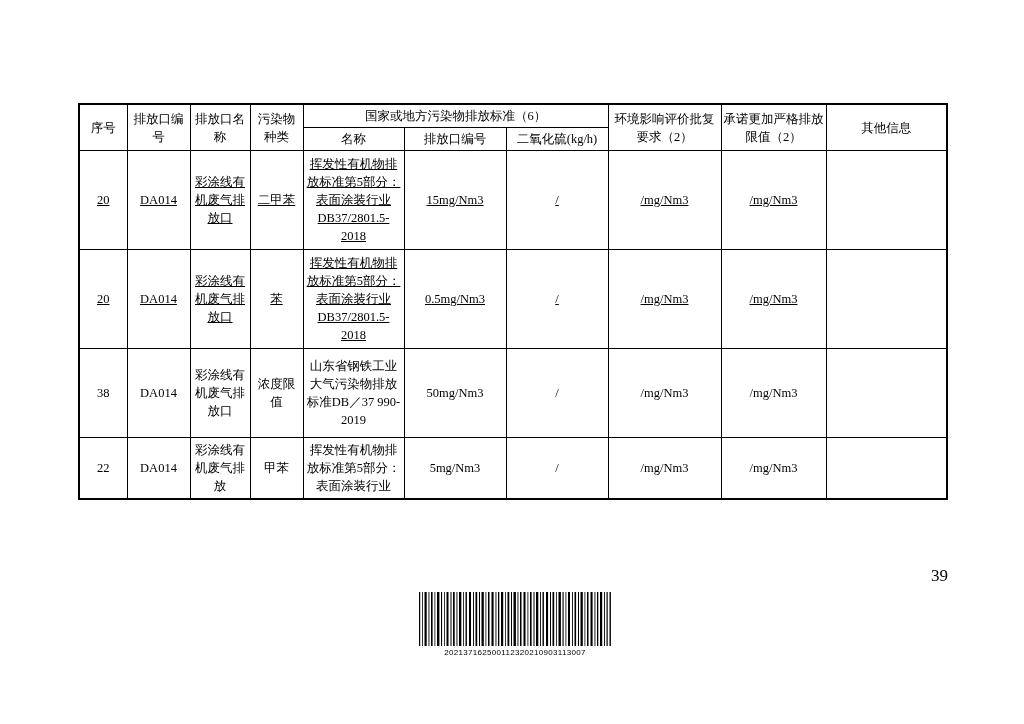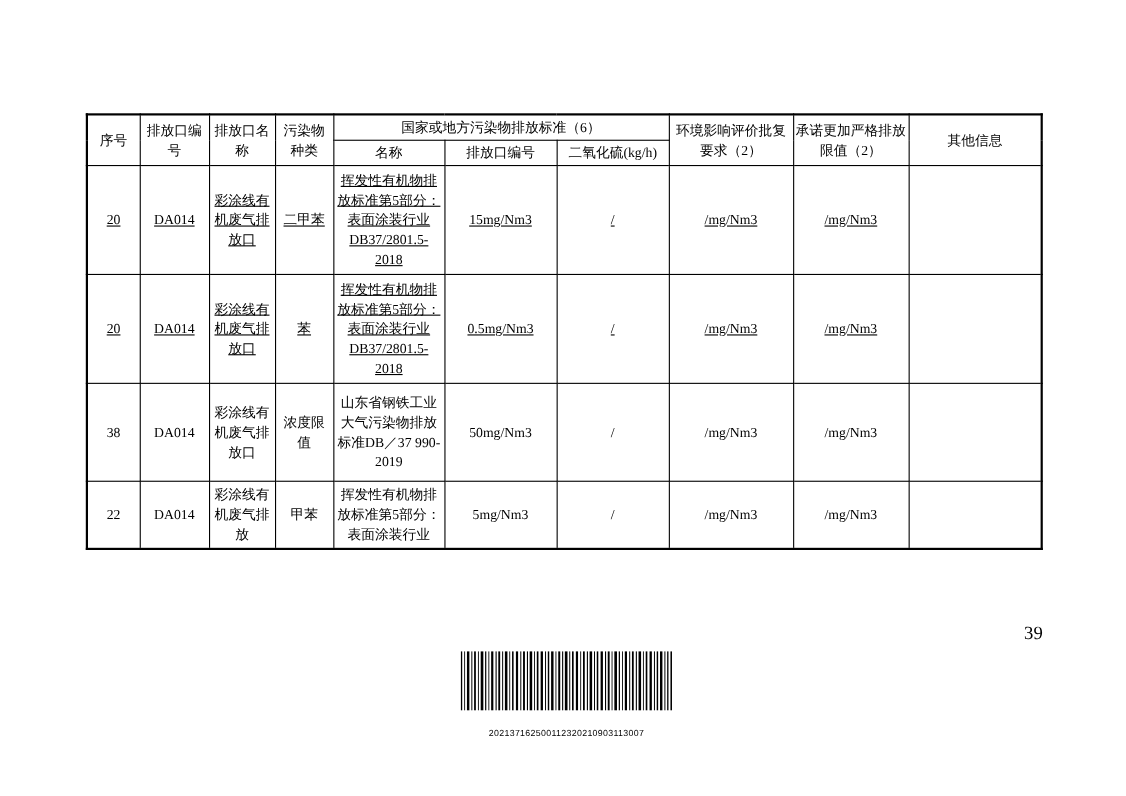--- a/index.html
+++ b/index.html
@@ -111,21 +111,21 @@
   }
   .barcode-bars {
     height: 54px;
     width: 194px;
     display: block;
   }
   .barcode-text {
     font-family: "Liberation Sans", sans-serif;
     font-size: 8px;
     letter-spacing: 0.3px;
-    margin-top: 16px;
+    margin-top: 2px;
   }
 </style>
 </head>
 <body>
 
 <div class="page">
 
   <div class="table-wrap">
     <table class="emissions">
       <colgroup>

